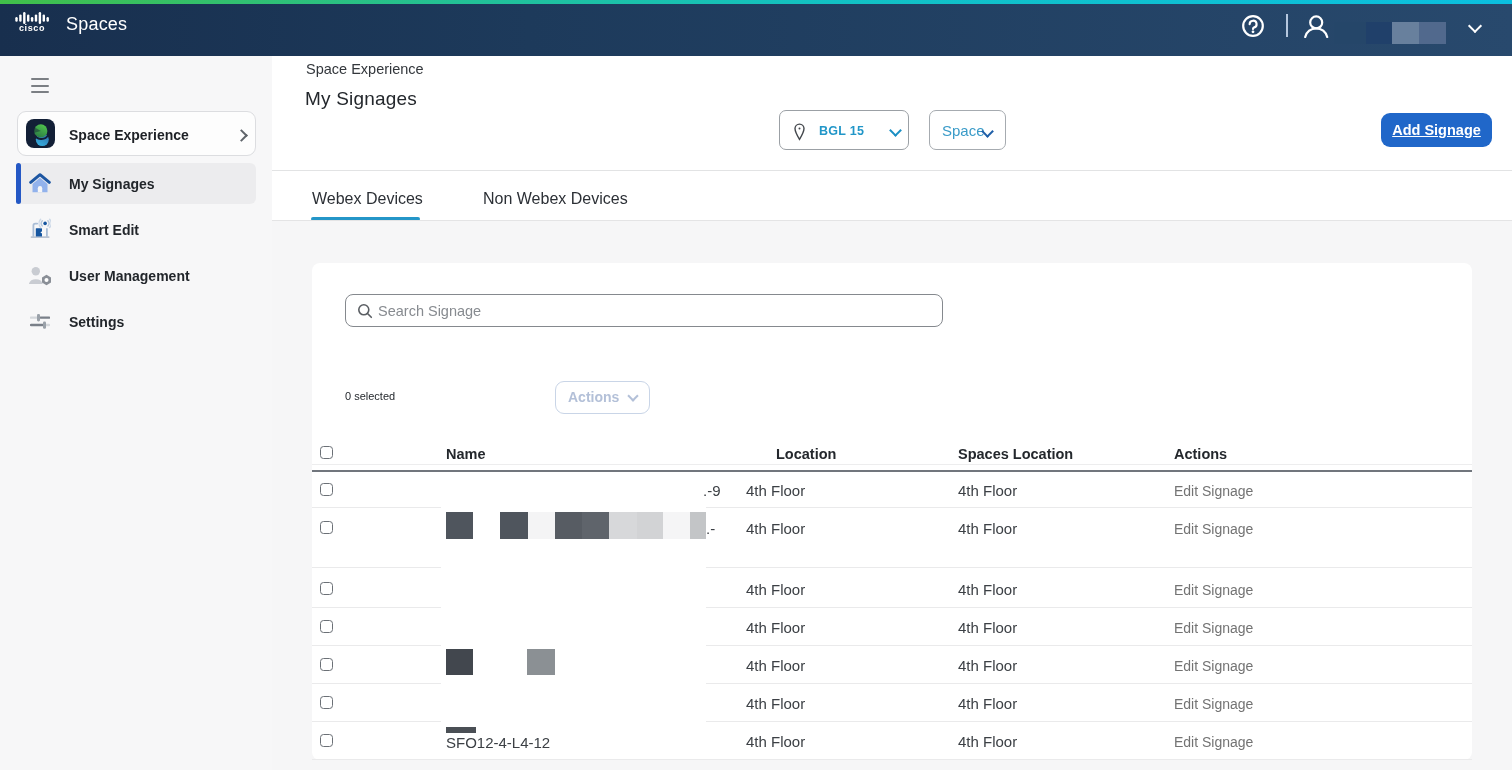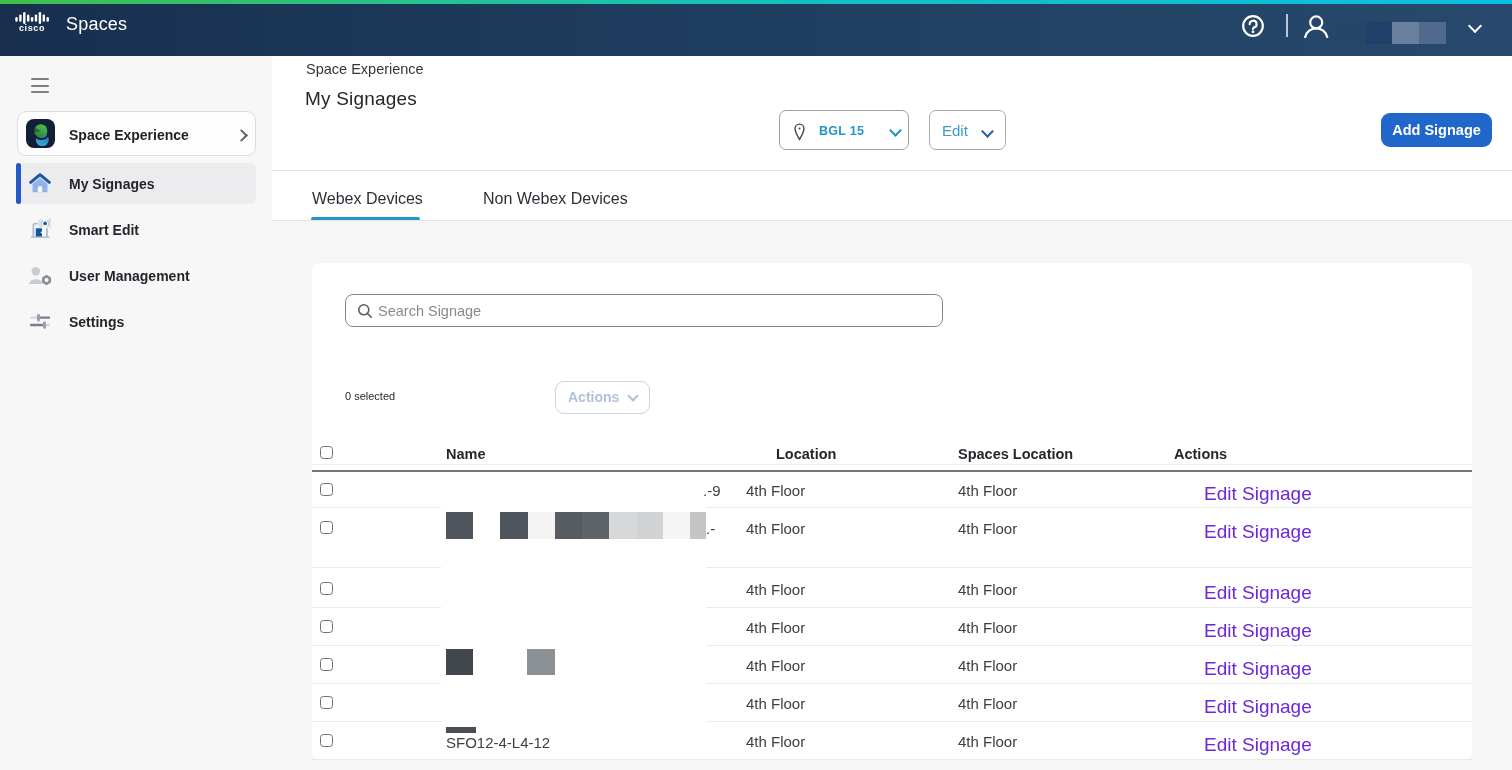--- a/index.html
+++ b/index.html
@@ -25,21 +25,21 @@
   .navitem { font-size:14px; font-weight:bold; color:#22262b; }
 
   
   #crumb { left:306px; top:61px; font-size:14.5px; color:#33373c; }
   #title { left:305px; top:88px; font-size:19px; color:#23272c; font-weight:500; letter-spacing:0.2px;}
   #bglbox { left:779px; top:110px; width:130px; height:40px; border:1px solid #9ba0a5; border-radius:7px; background:#fff; }
   #bgltxt { left:819px; top:124px; font-size:12.5px; font-weight:bold; color:#2196c8; letter-spacing:0.3px; }
   .chev-b { width:9px; height:9px; border-right:2px solid #1a8fc4; border-bottom:2px solid #1a8fc4; transform:rotate(45deg); }
   #nonebox { left:929px; top:110px; width:77px; height:40px; border:1px solid #a6abb0; border-radius:7px; background:#fff; }
   #nonetxt { left:942px; top:122px; font-size:15px; color:#3a9bc8; }
-  #addbtn { left:1381px; top:113px; width:111px; height:34px; background:#2067c9; border-radius:9px; color:#fff; font-size:14.5px; font-weight:bold; text-align:center; line-height:34px; }
+  #addbtn { left:1381px; top:113px; width:111px; height:34px; background:#2067c9; border-radius:9px; color:#fff; font-size:14.5px; font-weight:bold; text-align:center; line-height:34px;text-decoration:underline; }
 
   
   #div1 { left:272px; top:170px; width:1240px; height:1px; background:#e2e3e4; }
   #tab1 { left:312px; top:190px; font-size:16px; color:#2c3036; }
   #tab2 { left:472px; top:190px; font-size:16px; color:#2c3036;margin-left:11px; }
   #tabline { left:311px; top:217px; width:109px; height:3.6px; background:#2496c8; border-radius:2px; }
   #div2 { left:272px; top:220px; width:1240px; height:1px; background:#e4e4e5; }
   #graybg { left:272px; top:221px; width:1240px; height:551px; background:#f6f6f7; }
 
   
@@ -48,21 +48,21 @@
   #searchtxt { left:378px; top:303px; font-size:14.5px; color:#878b90; }
   #selcount { left:345px; top:390px; font-size:11px; color:#24282d; }
   #actbtn { left:555px; top:381px; width:95px; height:33px; border:1.5px solid #c9d5e7; border-radius:9px; color:#b3c0d8; font-size:14px; font-weight:bold; }
 
   
   .th { font-size:14.5px; font-weight:bold; color:#24282d; top:446px; }
   #hline { left:312px; top:470px; width:1160px; height:2px; background:#71767d; }
   .cb { width:13px; height:13px; border:1.5px solid #6b7076; border-radius:3.5px; background:#fff; left:320px; }
   .rowline { left:312px; height:1px; background:#eaeaeb; width:1160px; }
   .cell { font-size:15px; color:#3c4045; }
-  .edit { font-size:19px; color:#6d28d9;margin-left:30px; }
+  .edit { font-size:14px; color:#737373; }
   .blk { position:absolute; }
 </style>
 </head>
 <body>
 <div id="stage">
   <div class="abs" id="strip"></div>
   <div class="abs" id="nav"></div>
 
   <svg class="abs" style="left:15px; top:12px;" width="40" height="21" viewBox="0 0 40 21">
     <g fill="#fff">
@@ -166,21 +166,21 @@
   <div class="abs" id="crumb">Space Experience</div>
   <div class="abs" id="title">My Signages</div>
   <div class="abs" id="bglbox"></div>
   <svg class="abs" style="left:794px; top:123px;" width="11" height="18" viewBox="0 0 11 18">
     <path d="M5.5 1.1 C 3 1.1 1 3.1 1 5.6 C 1 9 5.5 16.4 5.5 16.4 C 5.5 16.4 10 9 10 5.6 C 10 3.1 8 1.1 5.5 1.1 Z" fill="none" stroke="#43474c" stroke-width="1.4"></path>
     <circle cx="5.5" cy="5.4" r="1" fill="#43474c"></circle>
   </svg>
   <div class="abs" id="bgltxt">BGL 15</div>
   <div class="abs chev-b" style="left:891px; top:126px;"></div>
   <div class="abs" id="nonebox"></div>
-  <div class="abs" id="nonetxt">Edit</div>
+  <div class="abs" id="nonetxt">Space</div>
   <div class="abs" style="left:983px; top:127px; width:9px; height:9px; border-right:2.4px solid #1f5fa8; border-bottom:2.4px solid #1f5fa8; transform:rotate(45deg);"></div>
   <div class="abs" id="addbtn">Add Signage</div>
 
   <div class="abs" id="div1"></div>
   <div class="abs" id="tab1">Webex Devices</div>
   <div class="abs" id="tab2">Non Webex Devices</div>
   <div class="abs" id="tabline"></div>
   <div class="abs" id="div2"></div>
   <div class="abs" id="graybg"></div>
 

